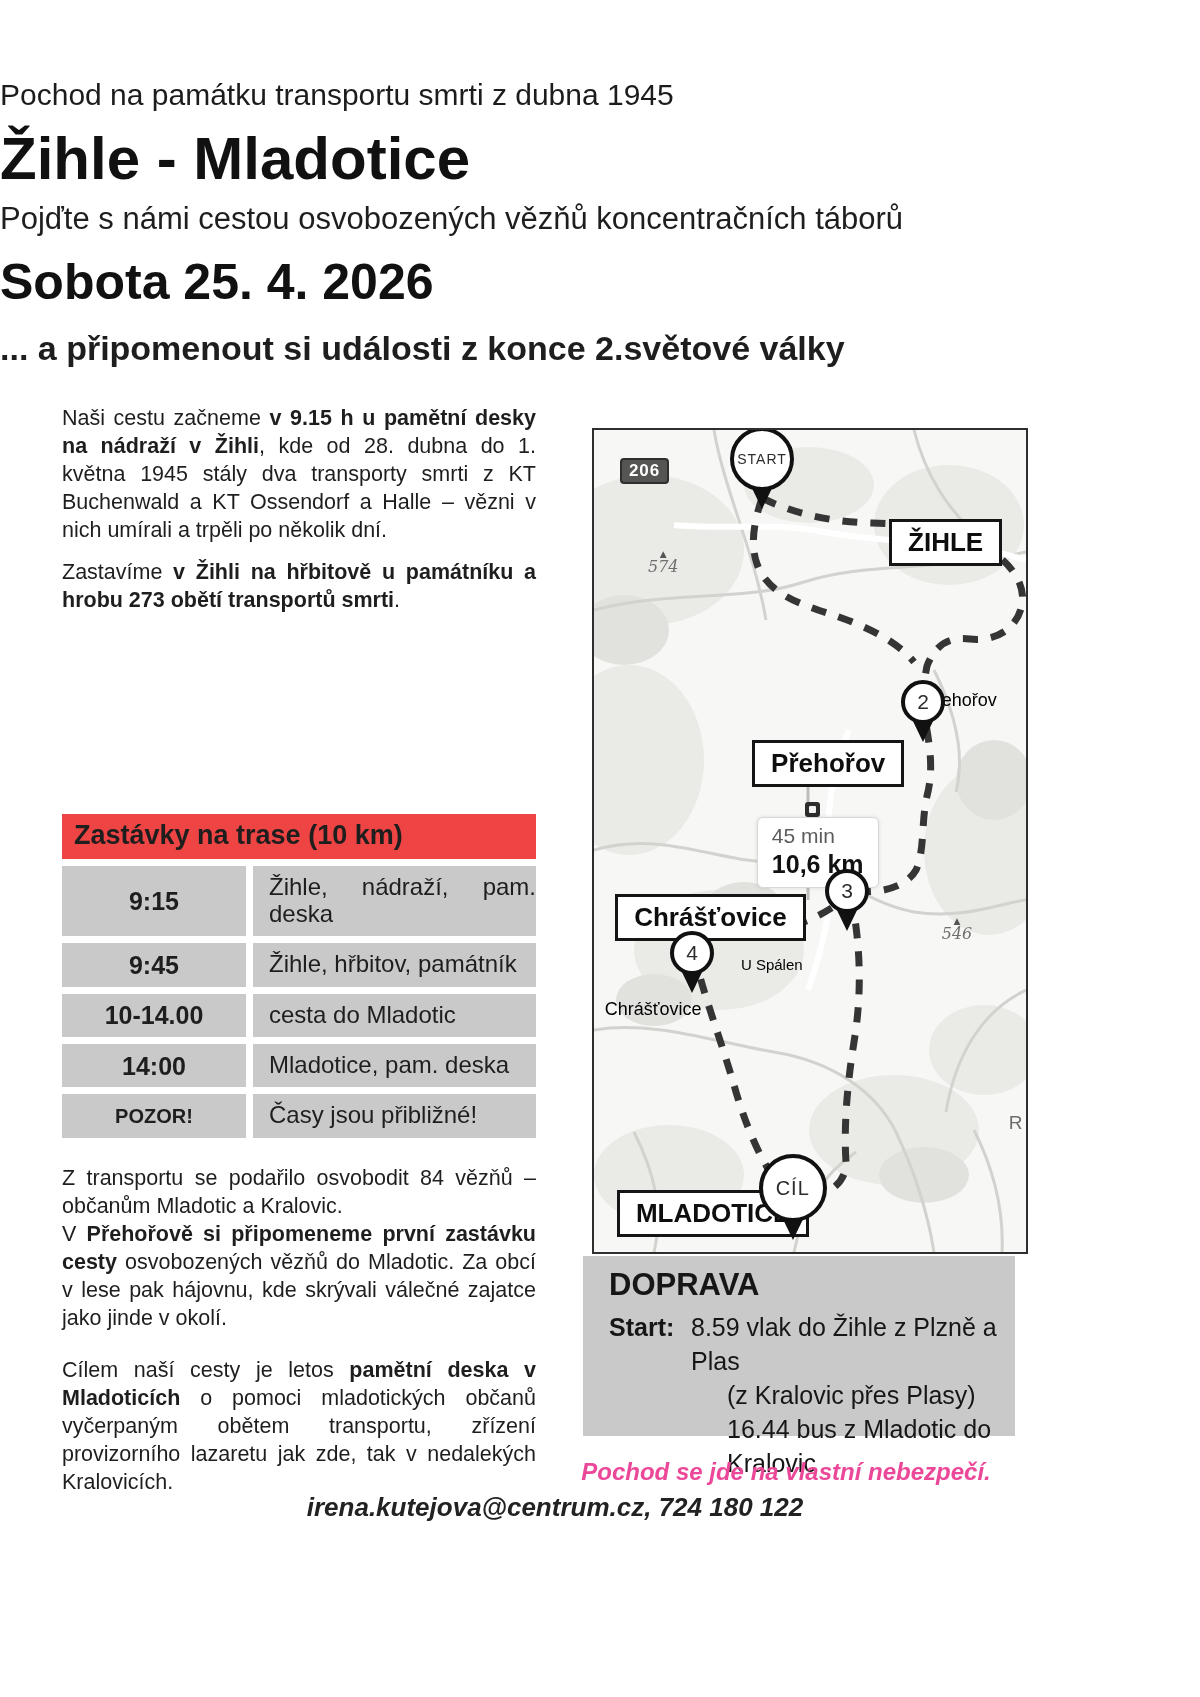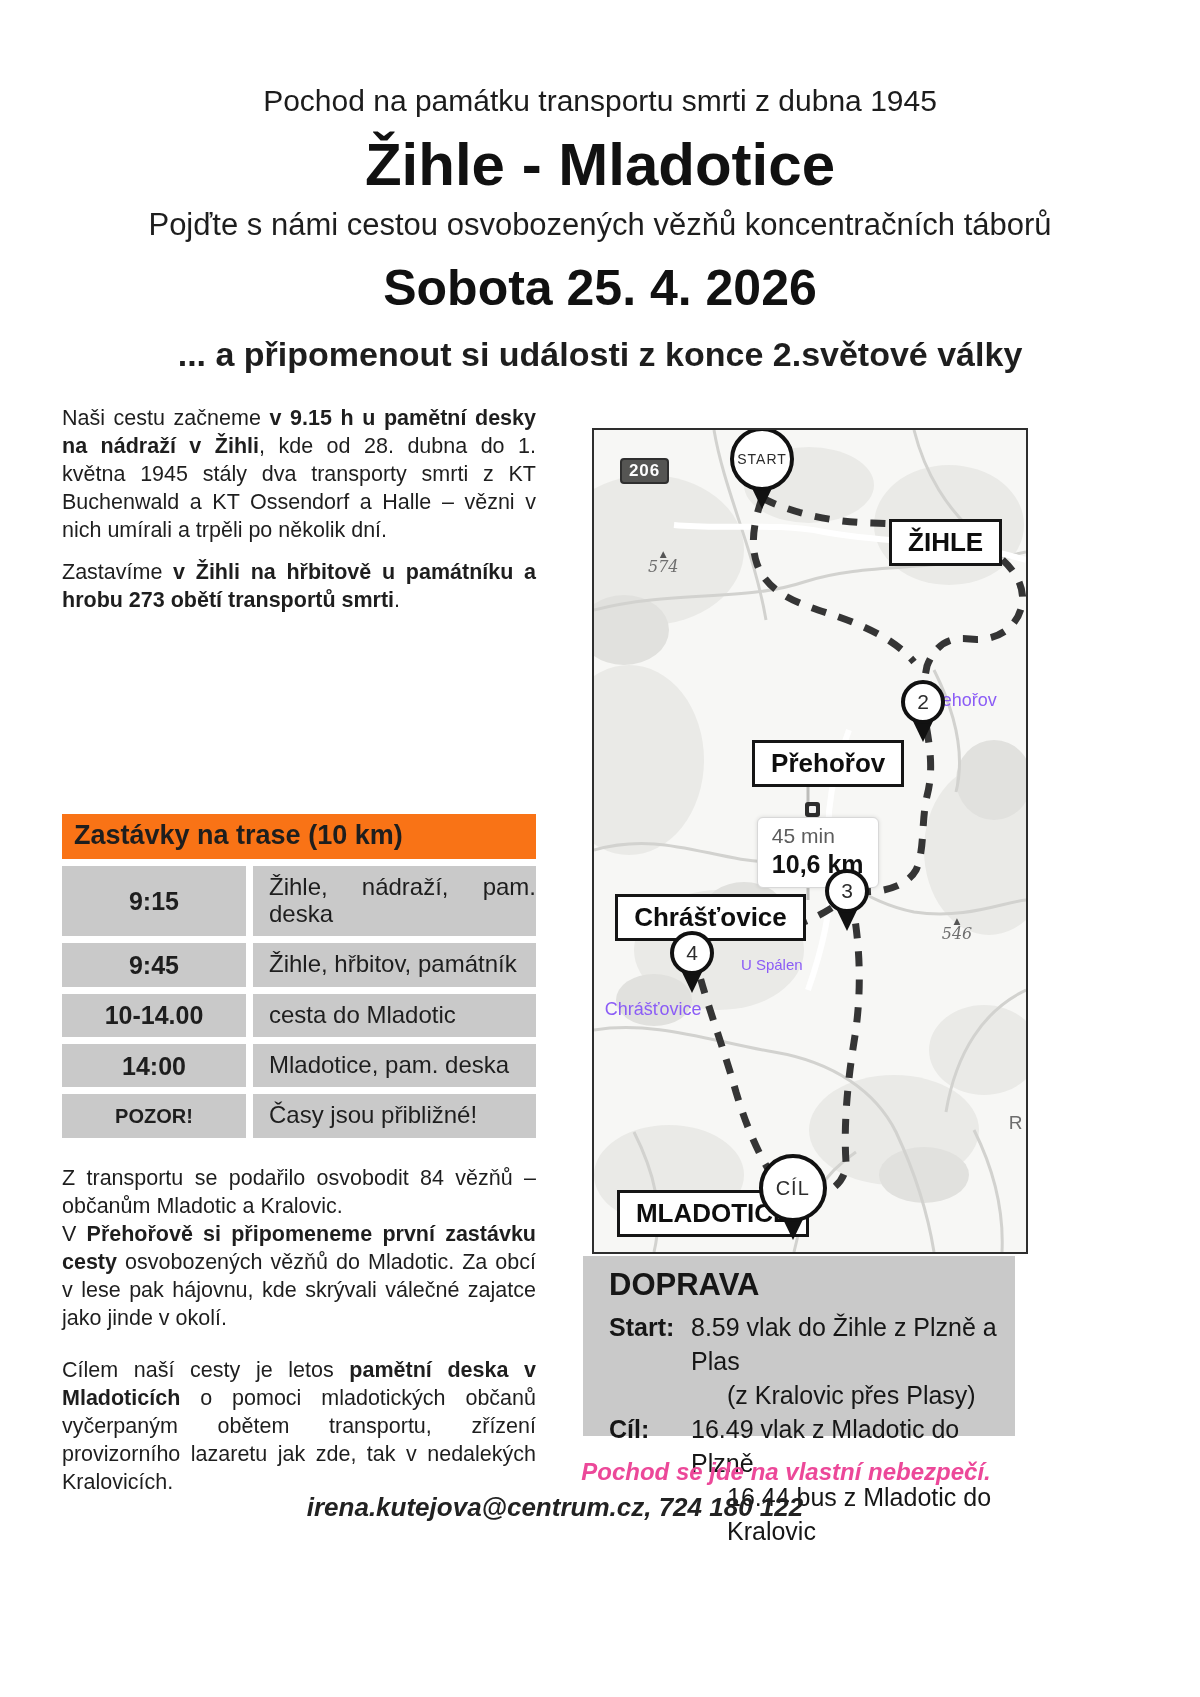--- a/index.html
+++ b/index.html
@@ -3,37 +3,37 @@
 <meta charset="utf-8">
 <style>
   html,body { margin:0; padding:0; }
   body {
     width:1200px; height:1697px; position:relative;
     background:#ffffff; color:#1e1e1e;
     font-family:"Liberation Sans", sans-serif;
     overflow:hidden;
   }
   
-  .header { position:absolute; top:84px; left:0; width:1200px; text-align:center; }
+  .header { position:absolute; top:78px; left:0; width:1200px; text-align:left; }
   .pretitle { font-size:30px; font-weight:500; color:#1c1c1c; }
   .title    { font-size:60px; font-weight:800; margin-top:12px; color:#111; }
   .subtitle { font-size:31px; font-weight:400; margin-top:8px; }
   .date     { font-size:50px; font-weight:800; margin-top:16px; color:#111; }
   .tagline  { font-size:34px; font-weight:700; margin-top:18px; }
 
   
   .left-col { position:absolute; left:62px; top:404px; width:474px;
               font-size:21.5px; line-height:28px; text-align:justify; }
   .para { margin:0; }
   .para + .para { margin-top:14px; }
   .para-tight { margin-top:0 !important; }
 
   
   .stops { margin-top:200px; }
-  .stops-title { background:#f97316; font-weight:700; font-size:27px;
+  .stops-title { background:#ef4444; font-weight:700; font-size:27px;
                  padding:5px 12px 8px; line-height:1.2; }
   .stops-row { display:flex; margin-top:7px; }
   .stops-time { width:184px; background:#c9c9c9; font-weight:700; font-size:25px;
                 display:flex; align-items:center; justify-content:center; }
   .stops-time.small { font-size:20px; }
   .stops-place { flex:1; margin-left:7px; background:#c9c9c9; font-size:24px;
                  padding:8px 0 9px 16px; line-height:1.1; }
   .after-table { margin-top:26px !important; }
   .goal-para  { margin-top:24px !important; }
 
@@ -43,21 +43,21 @@
   .map-box svg { position:absolute; left:0; top:0; width:100%; height:100%; z-index:1; }
 
   .map-label { position:absolute; background:#fff; border:3px solid #151515;
                font-weight:700; font-size:26px; padding:5px 16px; z-index:5;
                white-space:nowrap; color:#0e0e0e; }
   .route-info { position:absolute; background:#fff; border:1px solid #d8d8d8;
                 border-radius:6px; padding:6px 14px 8px; z-index:4; box-shadow:0 0 4px rgba(0,0,0,.12); }
   .route-time { font-size:21px; color:#5c5c5c; }
   .route-dist { font-size:25px; font-weight:700; color:#111; margin-top:2px; }
 
-  .gray-label { position:absolute; color:#8b5cf6; z-index:2; white-space:nowrap; }
+  .gray-label { position:absolute; color:#000000; z-index:2; white-space:nowrap; }
   .elev { font-family:"DejaVu Serif", serif; font-style:italic; font-size:16px;
           color:#6f6f6f; text-align:center; line-height:1.05; }
   .elev .tri { font-style:normal; font-size:9px; display:block; color:#555; }
 
   .road-shield { position:absolute; z-index:2; background:#555553; color:#fdfdfd;
                  border:2px solid #2f2f2f; border-radius:4px; font-weight:700;
                  font-size:17px; padding:1px 7px; letter-spacing:1px; }
   .stop-icon { position:absolute; z-index:3; width:15px; height:15px; background:#2d2d2d;
                border-radius:3px; }
   .stop-icon::after { content:""; position:absolute; left:4px; top:4px; width:7px; height:7px;
@@ -231,21 +231,17 @@
   </div>
 </div>
 
 <div class="transport">
   <div class="transport-title">DOPRAVA</div>
   <div class="t-row">
     <div class="t-label">Start:</div>
     <div>8.59 vlak do Žihle z Plzně a Plas</div>
   </div>
   <div class="t-indent">(z Kralovic přes Plasy)</div>
-  <div class="t-row">
-    <div class="t-label">Cíl:</div>
-    <div>16.49 vlak z Mladotic do Plzně</div>
-  </div>
   <div class="t-indent">16.44 bus z Mladotic do Kralovic</div>
 </div>
 
 <div class="warning">Pochod se jde na vlastní nebezpečí.</div>
 <div class="contact">irena.kutejova@centrum.cz, 724 180 122</div>
 
 </body></html>

